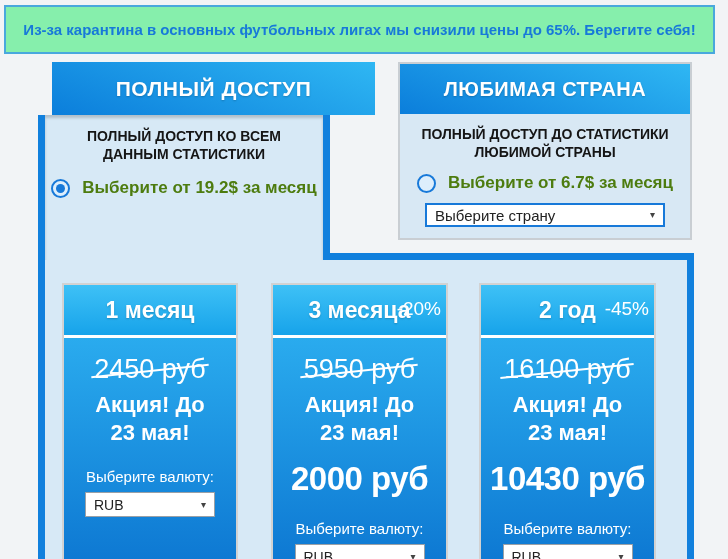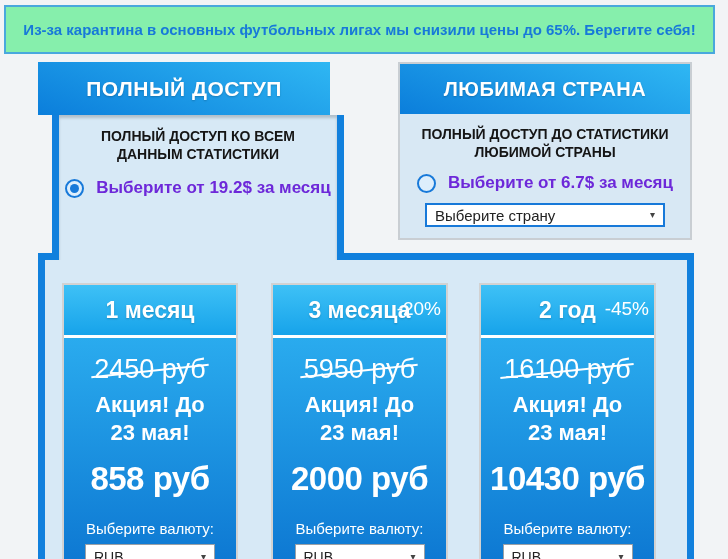--- a/index.html
+++ b/index.html
@@ -16,28 +16,28 @@
   }
   .banner-text{color:#1779d9;font-weight:bold;font-size:15px;}
 
   
   .panel-wide{
     position:absolute;left:38px;top:253px;width:656px;height:330px;
     box-sizing:border-box;background:#d7e9f6;
     border:7px solid #1180dd;border-bottom:none;z-index:1;
   }
   .panel-narrow{
-    position:absolute;left:52px;top:115px;width:292px;height:145px;
+    position:absolute;left:38px;top:115px;width:292px;height:145px;
     box-sizing:border-box;background:#d7e9f6;
     border-left:7px solid #1180dd;border-right:7px solid #1180dd;
     box-shadow:inset 0 3px 3px rgba(0,0,0,.18);
     z-index:2;text-align:center;
   }
   .left-header{
-    position:absolute;left:38px;top:62px;width:292px;height:53px;
+    position:absolute;left:52px;top:62px;width:323px;height:53px;
     background:linear-gradient(200deg,#2fb7f3,#0b7edb);
     display:flex;align-items:center;justify-content:center;z-index:2;
   }
   .big-title{color:#fff;font-weight:bold;font-size:21px;letter-spacing:.5px;
     text-shadow:0 1px 2px rgba(0,0,0,.2);}
 
   .desc-text{
     margin:12px 8px 0 8px;font-size:14px;font-weight:bold;color:#151515;
     line-height:1.3;text-align:center;
   }
@@ -46,21 +46,21 @@
     gap:12px;cursor:pointer;
   }
   .radio{
     width:15px;height:15px;border-radius:50%;flex:0 0 auto;
     border:2px solid #1779d9;background:#ddeefc;position:relative;
   }
   .radio.checked::after{
     content:"";position:absolute;left:3px;top:3px;right:3px;bottom:3px;
     background:#1779d9;border-radius:50%;
   }
-  .radio-label{color:#6d28d9;font-weight:bold;font-size:17px;}
+  .radio-label{color:#4d7c0f;font-weight:bold;font-size:17px;}
 
   
   .right-card{
     position:absolute;left:398px;top:62px;width:294px;height:178px;
     box-sizing:border-box;border:2px solid #c9ced3;background:#d8e8f4;
     z-index:2;
   }
   .right-header{
     height:50px;background:linear-gradient(200deg,#2fb7f3,#0b7edb);
     display:flex;align-items:center;justify-content:center;
@@ -160,21 +160,20 @@
 
 <div class="price-card c1">
   <div class="price-header">
     <span class="price-title">1 месяц</span>
     <span class="discount"></span>
   </div>
   <div class="divider"></div>
   <div class="price-body">
     <span class="old-price"><span>2450 руб</span><span class="strike-line"></span></span>
     <div class="promo">Акция! До 23 мая!</div>
-    <div class="new-price">858 руб</div>
     <div class="currency-label">Выберите валюту:</div>
     <div class="select currency-select">
       <span>RUB</span>
       <span class="caret">▾</span>
     </div>
   </div>
 </div>
 
 <div class="price-card c2">
   <div class="price-header">

